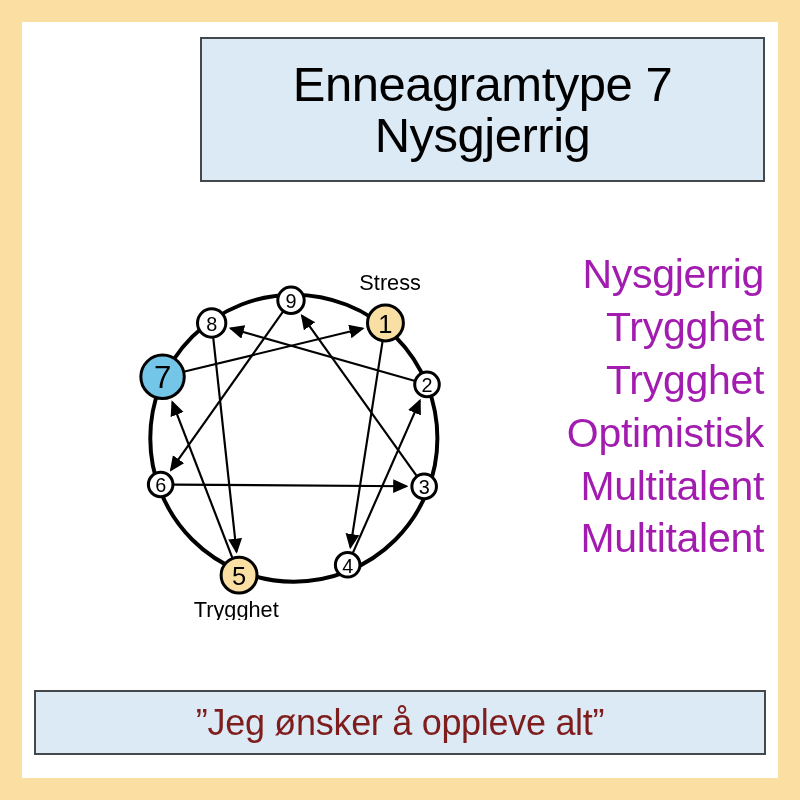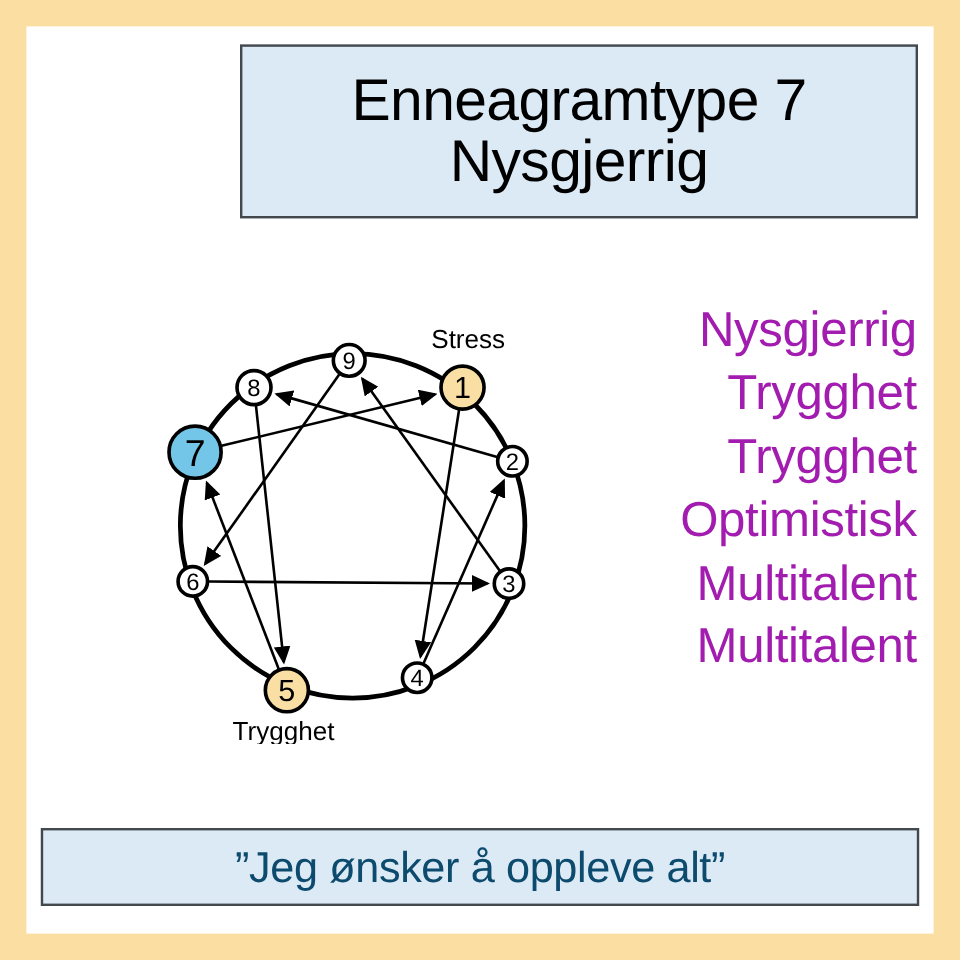--- a/index.html
+++ b/index.html
@@ -105,21 +105,21 @@
     height: 65px;
     background: #dceaf5;
     border: 2px solid #43484d;
     box-sizing: border-box;
     display: flex;
     align-items: center;
     justify-content: center;
   }
   .quote-text {
     font-size: 36px;
-    color: #0c4a6e;
+    color: #7f1d1d;
     white-space: nowrap;
     letter-spacing: -0.3px;
   }
 
   
   .ring {
     fill: none;
     stroke: #000000;
     stroke-width: 4.2;
   }

